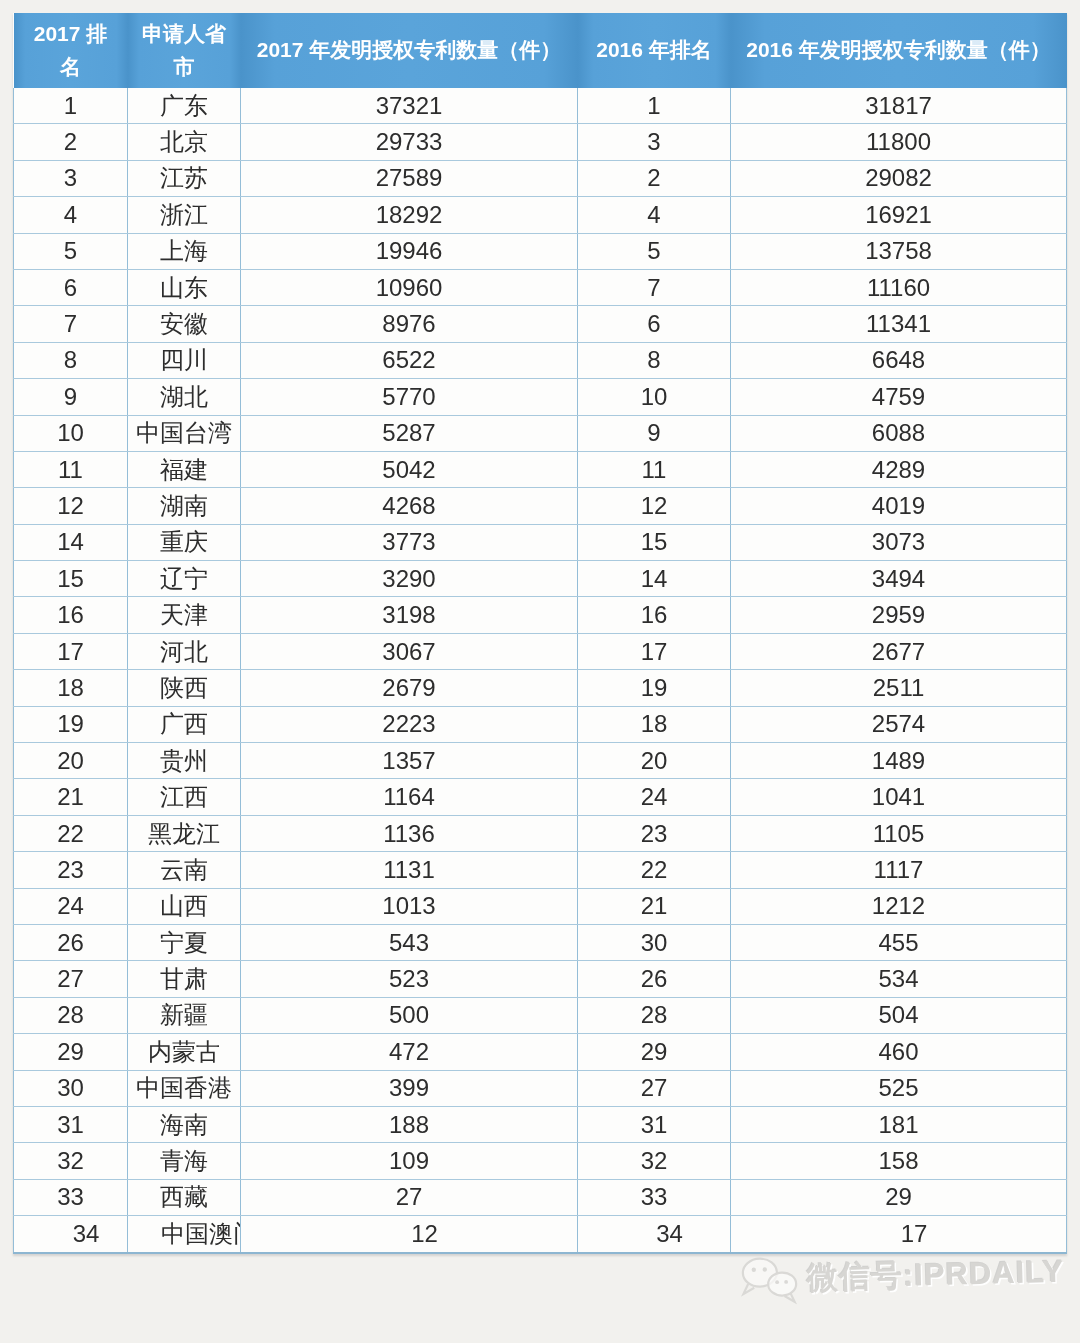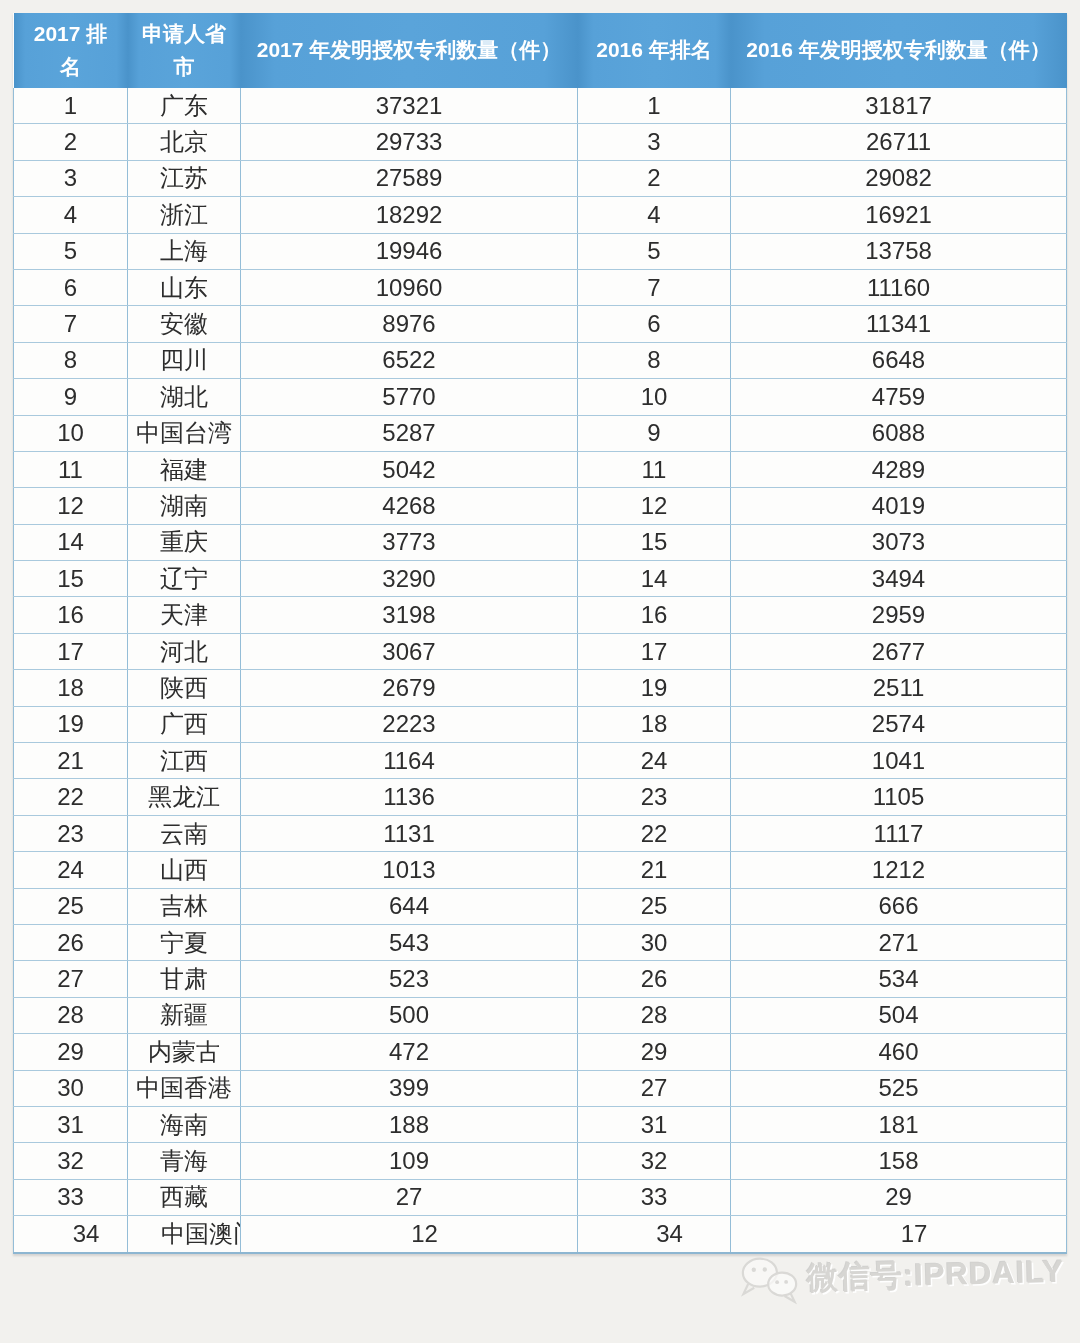--- a/index.html
+++ b/index.html
@@ -93,21 +93,21 @@
           <td>广东</td>
           <td>37321</td>
           <td>1</td>
           <td>31817</td>
         </tr>
         <tr>
           <td>2</td>
           <td>北京</td>
           <td>29733</td>
           <td>3</td>
-          <td>26711</td>
+          <td>11800</td>
         </tr>
         <tr>
           <td>3</td>
           <td>江苏</td>
           <td>27589</td>
           <td>2</td>
           <td>29082</td>
         </tr>
         <tr>
           <td>4</td>
@@ -208,20 +208,27 @@
           <td>2511</td>
         </tr>
         <tr>
           <td>19</td>
           <td>广西</td>
           <td>2223</td>
           <td>18</td>
           <td>2574</td>
         </tr>
         <tr>
+          <td>20</td>
+          <td>贵州</td>
+          <td>1357</td>
+          <td>20</td>
+          <td>1489</td>
+        </tr>
+        <tr>
           <td>21</td>
           <td>江西</td>
           <td>1164</td>
           <td>24</td>
           <td>1041</td>
         </tr>
         <tr>
           <td>22</td>
           <td>黑龙江</td>
           <td>1136</td>
@@ -236,32 +243,25 @@
           <td>1117</td>
         </tr>
         <tr>
           <td>24</td>
           <td>山西</td>
           <td>1013</td>
           <td>21</td>
           <td>1212</td>
         </tr>
         <tr>
-          <td>25</td>
-          <td>吉林</td>
-          <td>644</td>
-          <td>25</td>
-          <td>666</td>
-        </tr>
-        <tr>
           <td>26</td>
           <td>宁夏</td>
           <td>543</td>
           <td>30</td>
-          <td>271</td>
+          <td>455</td>
         </tr>
         <tr>
           <td>27</td>
           <td>甘肃</td>
           <td>523</td>
           <td>26</td>
           <td>534</td>
         </tr>
         <tr>
           <td>28</td>

